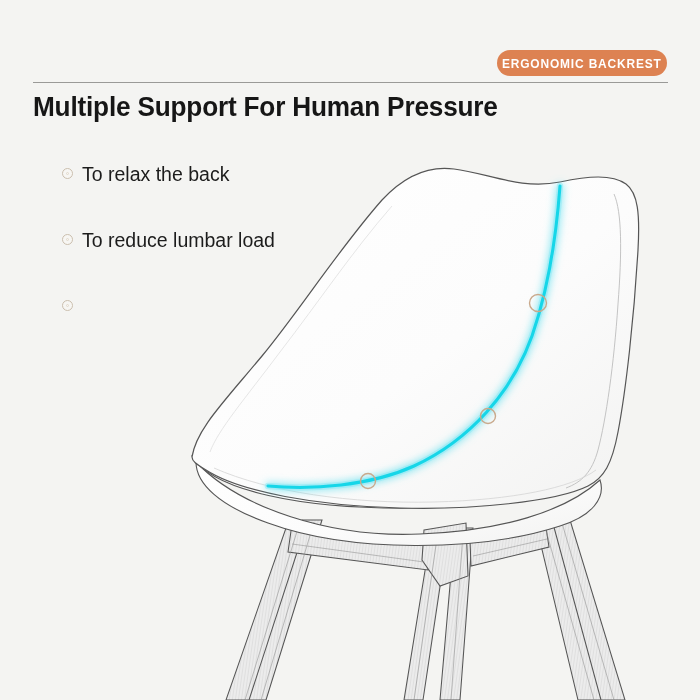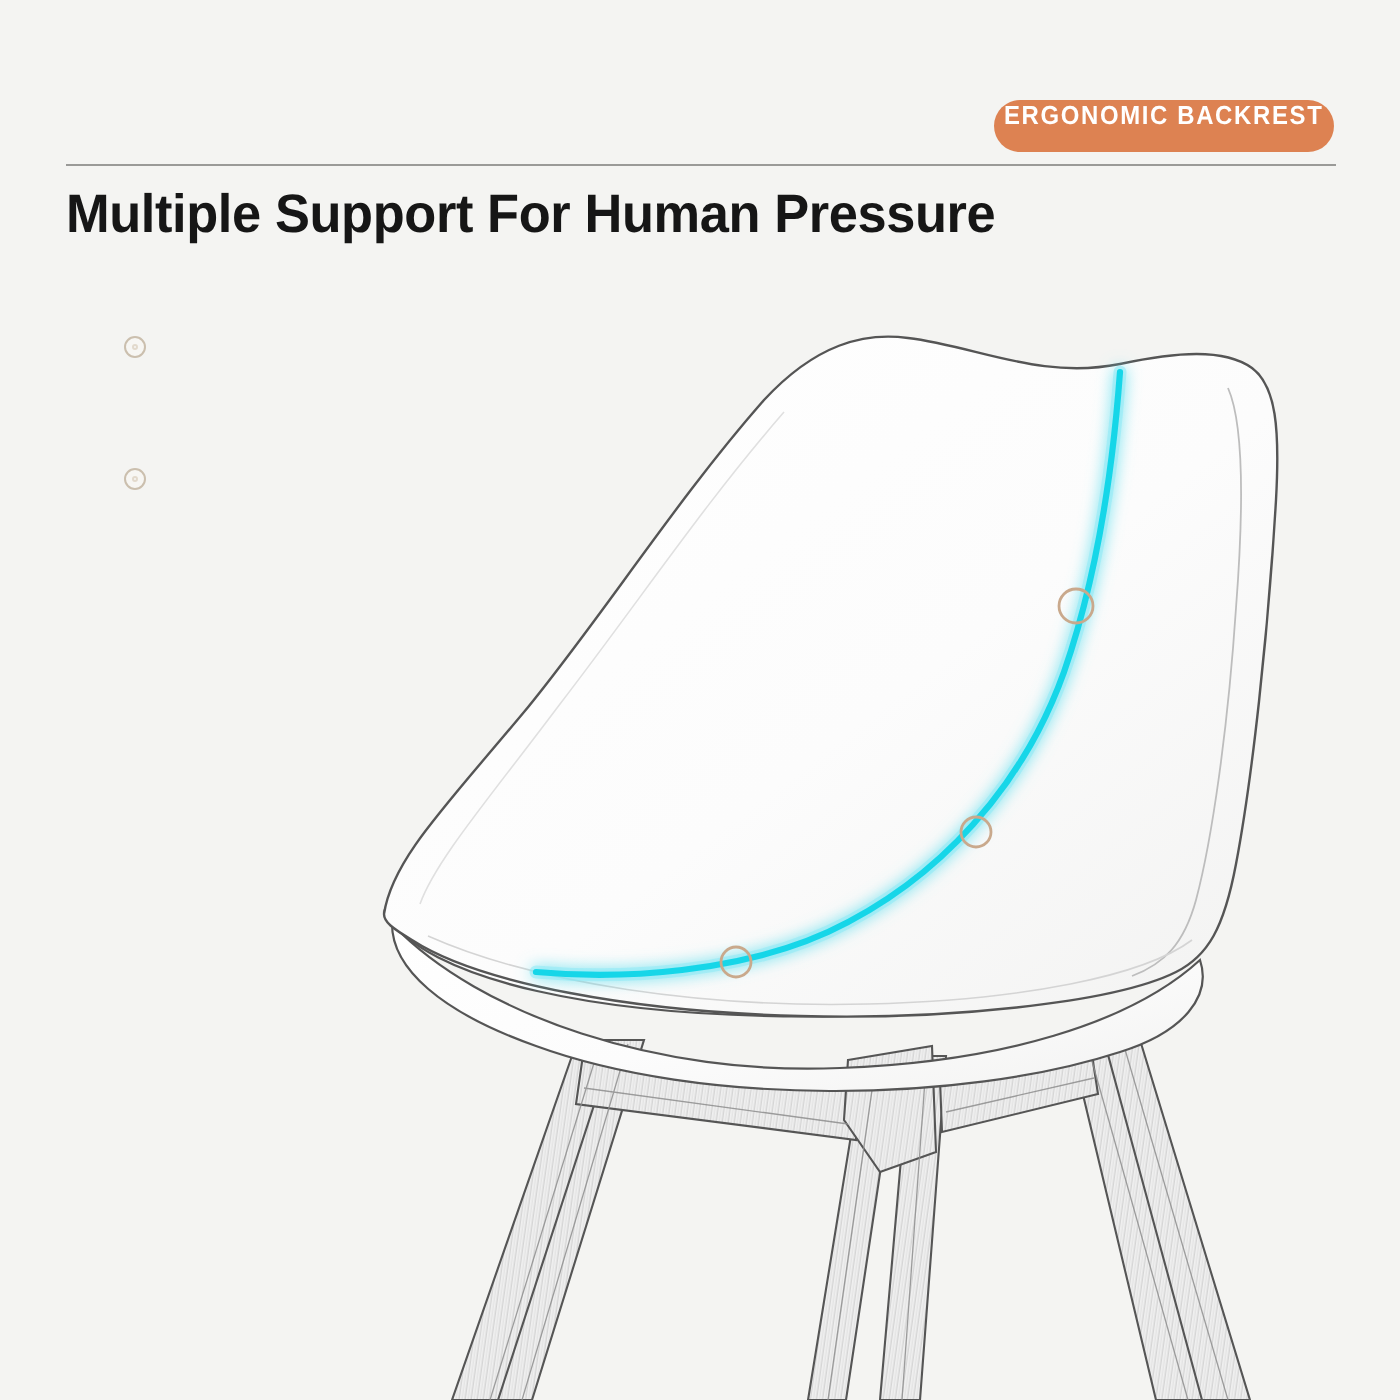--- a/index.html
+++ b/index.html
@@ -27,20 +27,21 @@
   
   .badge {
     position: absolute;
     left: 497px;
     top: 50px;
     width: 170px;
     height: 26px;
     background: #dd8252;
     border-radius: 13px;
     display: flex;
+    align-items: center;
     justify-content: center;
     box-sizing: border-box;
   }
   .badge-label {
     color: #ffffff;
     font-family: "Liberation Sans Narrow", "Liberation Sans", sans-serif;
     font-size: 13px;
     font-weight: bold;
     letter-spacing: 0.9px;
     transform: scaleX(0.92);
@@ -242,19 +243,24 @@
     <span class="badge-label">ERGONOMIC BACKREST</span>
   </div>
 
   <div class="divider"></div>
 
   <div class="heading">Multiple Support For Human Pressure</div>
 
   <div class="bullets">
     <div class="bullet-row">
       <span class="bullet-marker"></span>
+      <span class="bullet-text">To relax the back</span>
+    </div>
+    <div class="bullet-row">
+      <span class="bullet-marker"></span>
+      <span class="bullet-text">To reduce lumbar load</span>
     </div>
     <div class="bullet-row">
       <span class="bullet-marker"></span>
     </div>
   </div>
 
 </div>
 
 </body></html>

